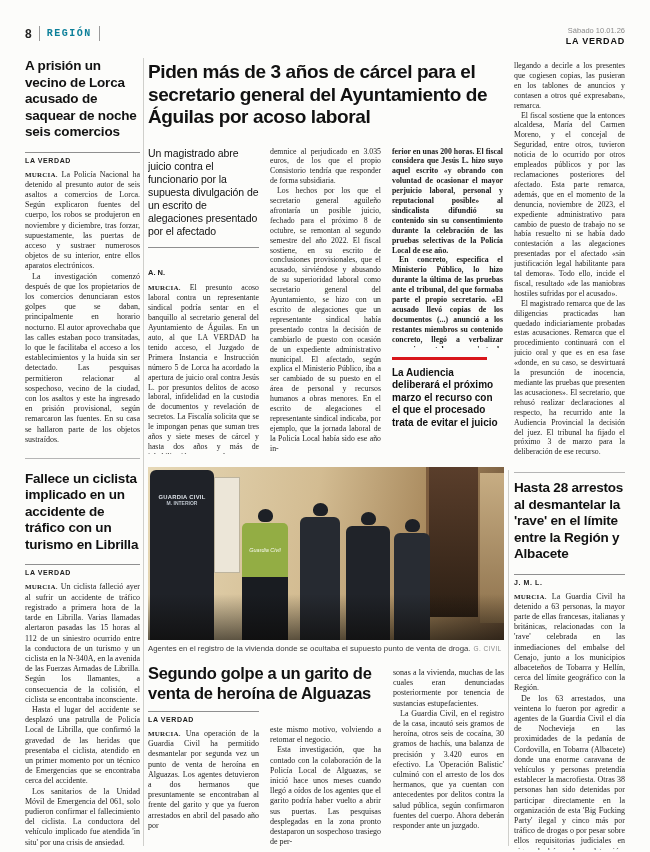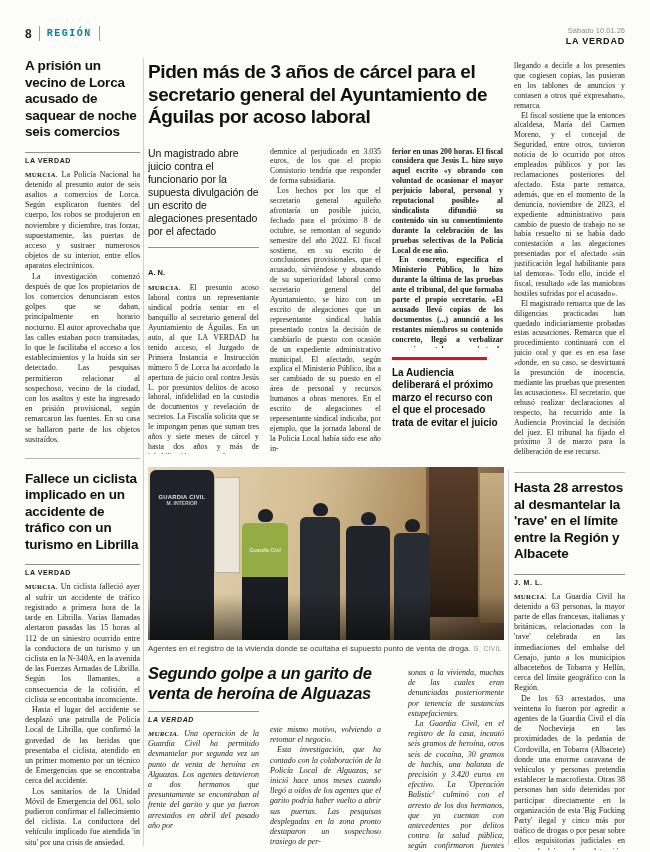--- a/index.html
+++ b/index.html
@@ -92,21 +92,21 @@
   .ph-shadow { position:absolute; left:0; bottom:0; width:100%; height:46px;
     background:linear-gradient(transparent, rgba(10,8,5,.6)); }
   .caption-row { position:absolute; left:148px; top:644px; width:356px;
     font-family:"Liberation Sans",sans-serif; font-size:7.8px; color:#3a3a3a; }
   .caption-credit { font-size:6.5px; letter-spacing:.4px; color:#8a8a8a; margin-left:3px; }
   
   .rave-art { position:absolute; left:514px; top:472px; width:111px; height:378px;
     overflow:hidden; border-top:1px solid #b5b5b5; padding-top:7px; }
   
   .alg-art { position:absolute; left:148px; top:664px; width:356px; height:188px;
-    overflow:hidden; display:flex; gap:27px;font-style:italic; }
+    overflow:hidden; display:flex; gap:12px; }
   .alg-left { width:233px; }
   .alg-hl { font-size:16.5px; line-height:19.5px; letter-spacing:-0.3px; }
   .alg-cols { display:flex; gap:11px; margin-top:4px; }
   .alg-col { width:111px; }
   .alg-col3 { width:111px; padding-top:4px; }
 </style>
 </head>
 <body>
 
 <div class="page">

